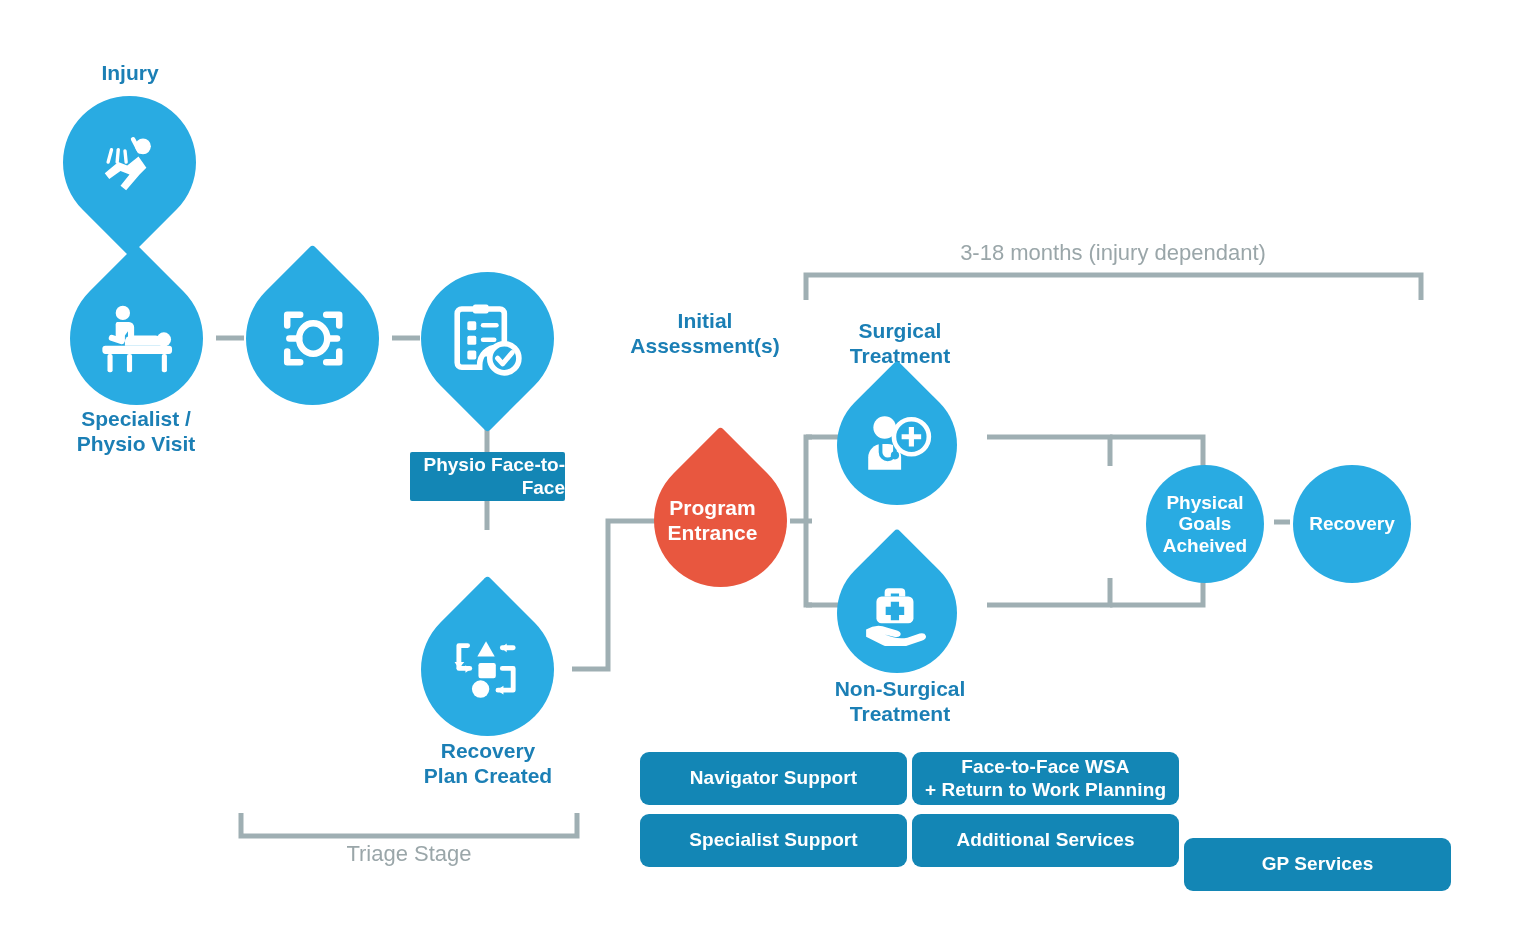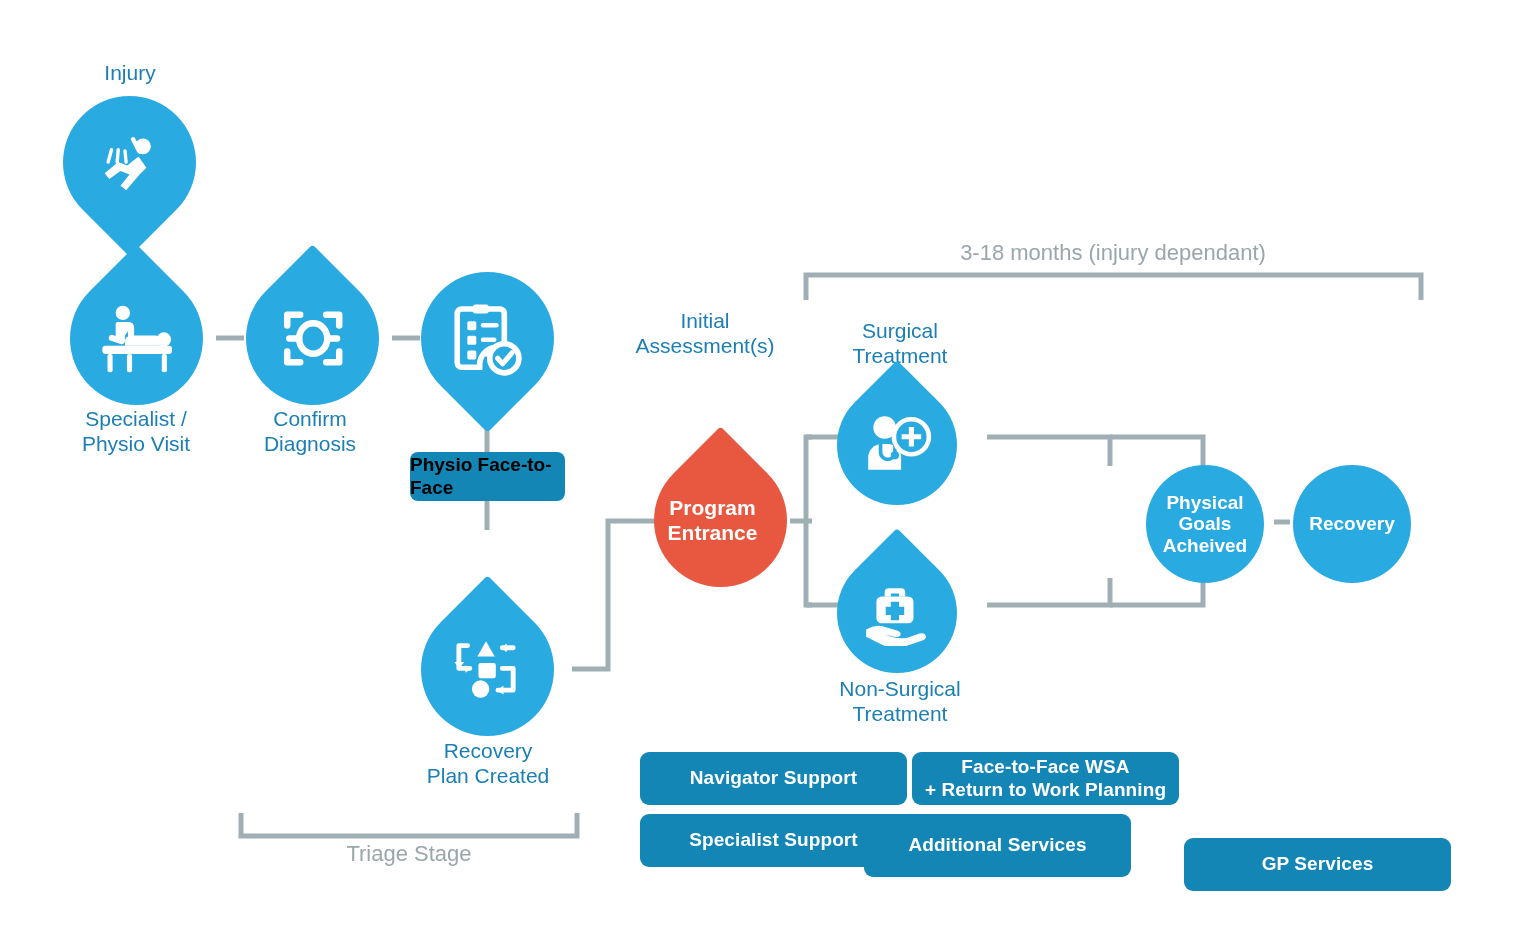--- a/index.html
+++ b/index.html
@@ -34,34 +34,34 @@
 
   
   .circ{
     position:absolute;border-radius:50%;background:#29ABE2;
     display:flex;align-items:center;justify-content:center;
     color:#fff;font-weight:bold;text-align:center;line-height:1.14;
   }
 
   
   .chip{
-    position:absolute;background:#1386B5;border-radius:8px;
-    display:flex;align-items:center;justify-content:center;
-    color:#000000;font-weight:bold;text-align:left;line-height:1.18;
+    position:absolute;background:#1386B5;border-radius:2px;
+    display:flex;align-items:center;justify-content:center;
+    color:#ffffff;font-weight:bold;text-align:right;line-height:1.18;
   }
   .svc{
     position:absolute;background:#1386B5;border-radius:9px;
     display:flex;align-items:center;justify-content:center;
     color:#fff;font-weight:bold;text-align:center;line-height:1.2;
     font-size:19px;letter-spacing:.1px;
   }
 
   
   .lbl{
-    position:absolute;color:#1B7FB5;font-weight:normal;
+    position:absolute;color:#1B7FB5;font-weight:bold;
     line-height:1.2;white-space:pre-line;
   }
   .lbl.c{text-align:center;}
   .lbl.l{text-align:center;margin-left:31px;}
   .glbl{
     position:absolute;color:#9AA6A9;font-weight:normal;
     line-height:1.2;white-space:pre-line;text-align:center;
   }
 
   
@@ -164,22 +164,20 @@
           <polyline points="60,20 60,10 48,10"></polyline>
           <polyline points="12,44 12,54 24,54"></polyline>
           <polyline points="60,44 60,54 48,54"></polyline>
           <ellipse cx="36" cy="32" rx="13" ry="14"></ellipse>
           <line x1="14" y1="32" x2="23" y2="32"></line>
           <line x1="49" y1="32" x2="58" y2="32"></line>
         </g>
       </svg>
     </div>
   </div>
-  <div class="lbl c" style="left:230px;top:406px;width:160px;font-size:21px;">Confirm
-Diagnosis</div>
 
   <div class="pin down" style="left:421px;top:272px;width:133px;height:133px;">
     <div class="pin-inner">
       <svg width="74" height="74" viewBox="0 0 66 66">
         <g fill="#ffffff">
           <path d="M10 6 h34 a4 4 0 0 1 4 4 v30 h-6 a16 16 0 0 0-16 16 v2 h-16 a4 4 0 0 1-4-4 v-44 a4 4 0 0 1 4-4z" fill="none" stroke="#ffffff" stroke-width="5"></path>
           <rect x="20" y="2" width="14" height="8" rx="2"></rect>
           <rect x="15" y="17" width="8" height="8" rx="1.5"></rect>
           <rect x="15" y="30" width="8" height="8" rx="1.5"></rect>
           <rect x="15" y="43" width="8" height="8" rx="1.5"></rect>
@@ -265,16 +263,16 @@
 Acheived</div>
   <div class="circ" style="left:1293px;top:465px;width:118px;height:118px;font-size:19px;">Recovery</div>
 
   <div class="glbl" style="left:863px;top:240px;width:500px;font-size:22px;">3-18 months (injury dependant)</div>
   <div class="glbl" style="left:259px;top:841px;width:300px;font-size:22px;">Triage Stage</div>
 
   <div class="svc" style="left:912px;top:752px;width:267px;height:53px;white-space:pre-line;">Face-to-Face WSA
 + Return to Work Planning</div>
   <div class="svc" style="left:640px;top:752px;width:267px;height:53px;white-space:pre-line;">Navigator Support</div>
   <div class="svc" style="left:640px;top:814px;width:267px;height:53px;white-space:pre-line;">Specialist Support</div>
-  <div class="svc" style="left:864px;top:814px;width:267px;height:63px;white-space:pre-line;">Additional Services</div>
+  <div class="svc" style="left:912px;top:814px;width:267px;height:53px;white-space:pre-line;">Additional Services</div>
   <div class="svc" style="left:1184px;top:814px;width:267px;height:53px;white-space:pre-line;margin-top:24px;">GP Services</div>
 
 </div>
 
 </body></html>

